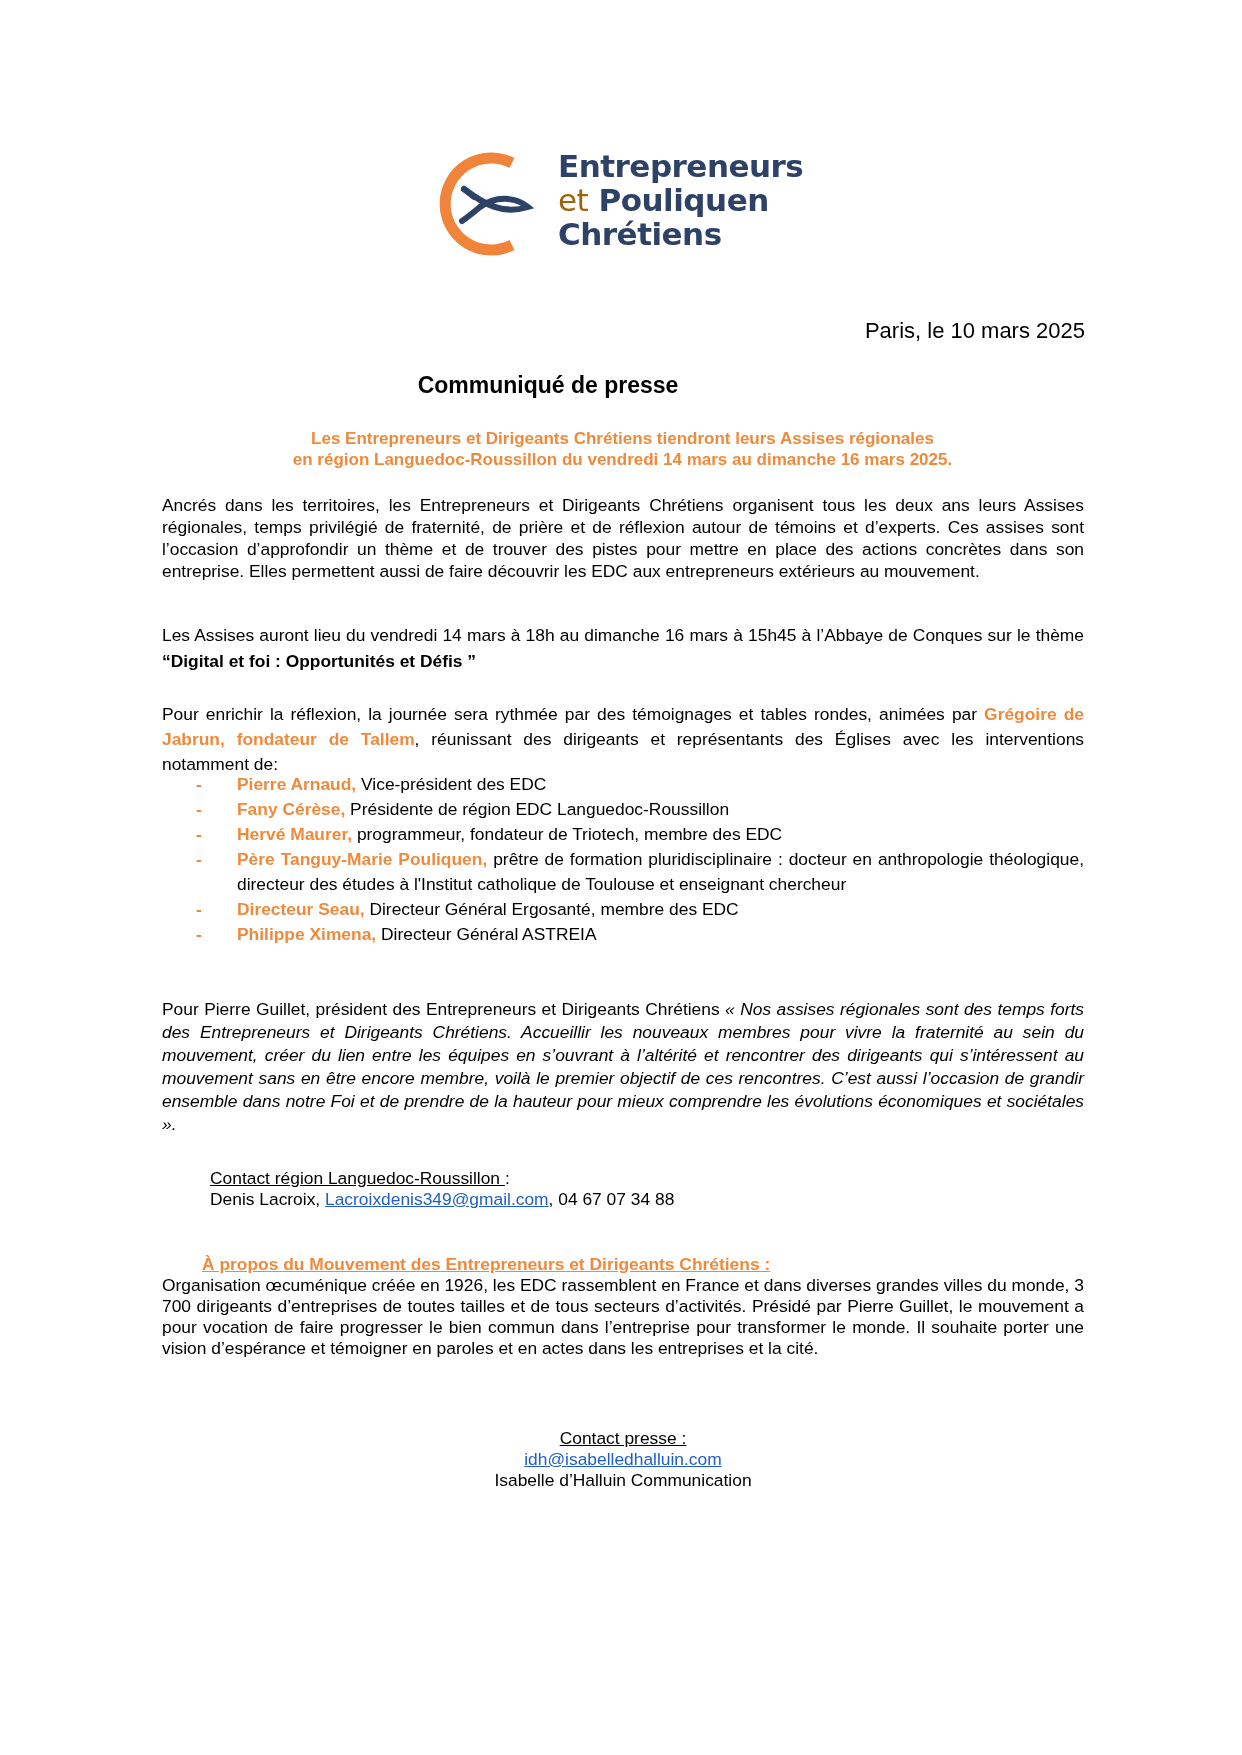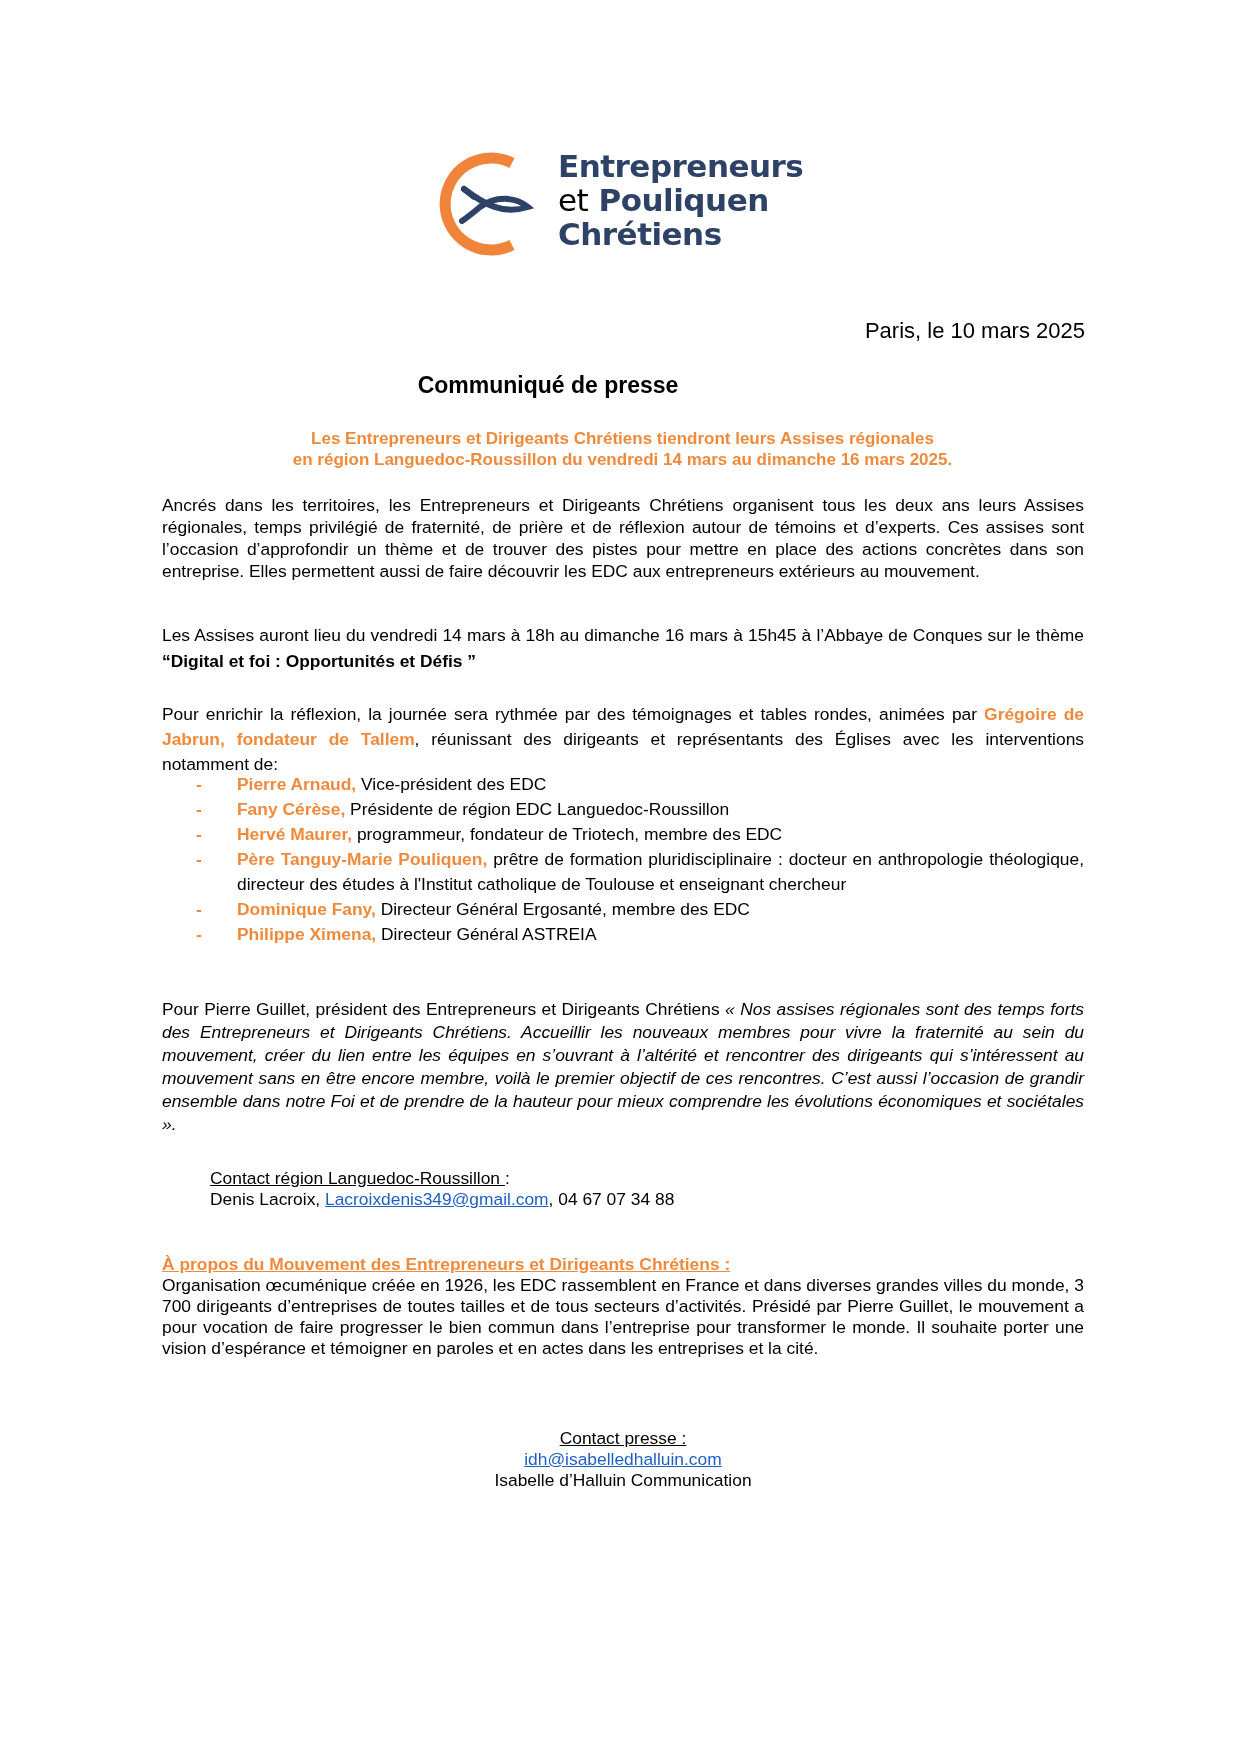--- a/index.html
+++ b/index.html
@@ -2,42 +2,42 @@
 <html><head>
 <meta charset="utf-8">
 <style>
   html, body { margin: 0; padding: 0; background: #ffffff; }
   body { width: 1242px; height: 1755px; position: relative; overflow: hidden;
          font-family: "Liberation Sans", sans-serif; color: #000; }
   .logo { position: absolute; left: 424px; top: 143px; width: 370px; height: 120px; }
   .logo svg.mark { position: absolute; left: 0; top: 6px; }
   .logo .words { position: absolute; left: 134px; top: 6px; font-family: "DejaVu Sans", sans-serif;
                  font-weight: bold; color: #2d4266; font-size: 31px; line-height: 34px; letter-spacing: -0.5px; }
-  .logo .words .et { color: #000000; font-weight: normal; }
+  .logo .words .et { color: #a16207; font-weight: normal; }
   .date { position: absolute; right: 157px; top: 318px; font-size: 22px; }
   .title { position: absolute; left: 0; width: 1096px; top: 372px; text-align: center; font-size: 23px; font-weight: bold; }
   .subtitle { position: absolute; left: 160px; width: 925px; top: 428px; text-align: center; font-size: 17px;
               font-weight: bold; color: #ef8a3c; line-height: 21px; }
   .block { position: absolute; left: 162px; width: 922px; font-size: 17.4px; line-height: 22px; text-align: justify; }
   .p1 { top: 494px; }
   .p2 { top: 622px; line-height: 26px; }
   .p3 { top: 702px; line-height: 25px; }
   .orange { color: #ef8a3c; font-weight: bold; }
   .bold { font-weight: bold; }
   ul.speakers { list-style: none; margin: 0; padding: 0; position: absolute; left: 196px; width: 888px; top: 772px;
                 font-size: 17.4px; line-height: 25px; text-align: justify; }
   ul.speakers li { position: relative; padding-left: 41px; }
   ul.speakers li .dash { position: absolute; left: 0; top: 0; color: #ef8a3c; font-weight: bold; }
   .p4 { top: 998px; line-height: 23px; }
   .p4 i { font-style: italic; }
   .contact1 { top: 1168px; line-height: 21px; text-align: left; margin-left: 48px; }
   .u { text-decoration: underline; }
   a.link { color: #1f5fc4; text-decoration: underline; }
   .about { top: 1254px; line-height: 21px; }
-  .about .head { color: #ef8a3c; font-weight: bold; text-decoration: underline; }
+  .about .head { color: #ef8a3c; font-weight: bold; text-decoration: underline; margin-left: 40px; }
   .contact2 { top: 1428px; line-height: 21px; text-align: center; }
 </style>
 </head>
 <body>
 
 <div class="logo">
   <svg class="mark" width="125" height="110" viewBox="0 0 125 110">
     <path d="M88 14 A46 46 0 1 0 88 96" fill="none" stroke="#f0843a" stroke-width="11" stroke-linecap="butt"></path>
     <path d="M40 40 C60 55, 78 66, 104 58 C92 48, 72 46, 56 58 C50 63, 44 68, 38 72" fill="none" stroke="#2d4266" stroke-width="6" stroke-linecap="round"></path>
     <path d="M40 40 L50 48" stroke="#2d4266" stroke-width="6" stroke-linecap="round"></path>
@@ -64,21 +64,21 @@
 
 <div class="block p3">
   <span>Pour enrichir la réflexion, la journée sera rythmée par des témoignages et tables rondes, animées par </span><span class="orange">Grégoire de Jabrun, fondateur de Tallem</span><span>, réunissant des dirigeants et représentants des Églises avec les interventions notamment de:</span>
 </div>
 
 <ul class="speakers">
   <li><span class="dash">-</span><span class="orange">Pierre Arnaud,</span><span> Vice-président des EDC</span></li>
   <li><span class="dash">-</span><span class="orange">Fany Cérèse,</span><span> Présidente de région EDC Languedoc-Roussillon</span></li>
   <li><span class="dash">-</span><span class="orange">Hervé Maurer,</span><span> programmeur, fondateur de Triotech, membre des EDC</span></li>
   <li><span class="dash">-</span><span class="orange">Père Tanguy-Marie Pouliquen,</span><span> prêtre de formation pluridisciplinaire : docteur en anthropologie théologique, directeur des études à l'Institut catholique de Toulouse et enseignant chercheur</span></li>
-  <li><span class="dash">-</span><span class="orange">Dominique Fany,</span><span> Directeur Général Ergosanté, membre des EDC</span></li>
+  <li><span class="dash">-</span><span class="orange">Directeur Seau,</span><span> Directeur Général Ergosanté, membre des EDC</span></li>
   <li><span class="dash">-</span><span class="orange">Philippe Ximena,</span><span> Directeur Général ASTREIA</span></li>
 </ul>
 
 <div class="block p4">
   <span>Pour Pierre Guillet, président des Entrepreneurs et Dirigeants Chrétiens </span><i>« Nos assises régionales sont des temps forts des Entrepreneurs et Dirigeants Chrétiens. Accueillir les nouveaux membres pour vivre la fraternité au sein du mouvement, créer du lien entre les équipes en s’ouvrant à l’altérité et rencontrer des dirigeants qui s’intéressent au mouvement sans en être encore membre, voilà le premier objectif de ces rencontres. C’est aussi l’occasion de grandir ensemble dans notre Foi et de prendre de la hauteur pour mieux comprendre les évolutions économiques et sociétales ».</i>
 </div>
 
 <div class="block contact1">
   <div><span class="u">Contact région Languedoc-Roussillon </span><span>:</span></div>
   <div><span>Denis Lacroix, </span><a class="link">Lacroixdenis349@gmail.com</a><span>, 04 67 07 34 88</span></div>

